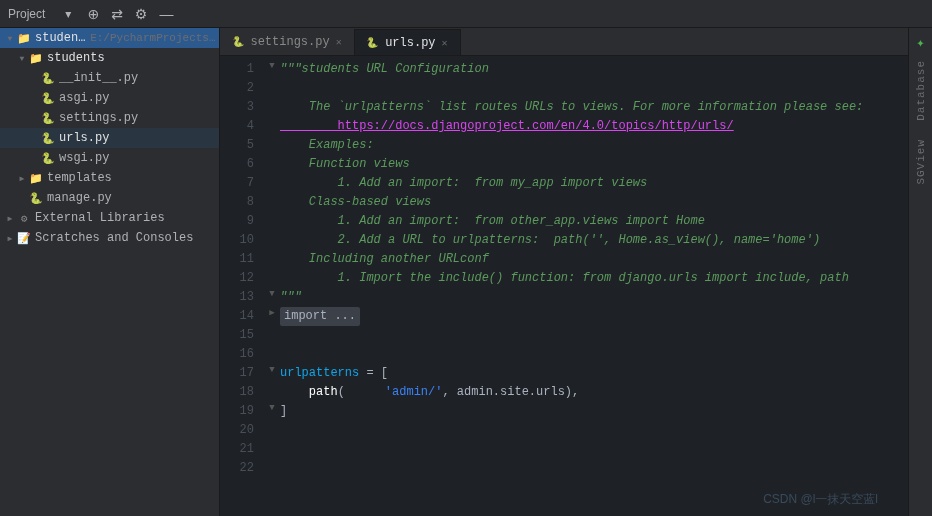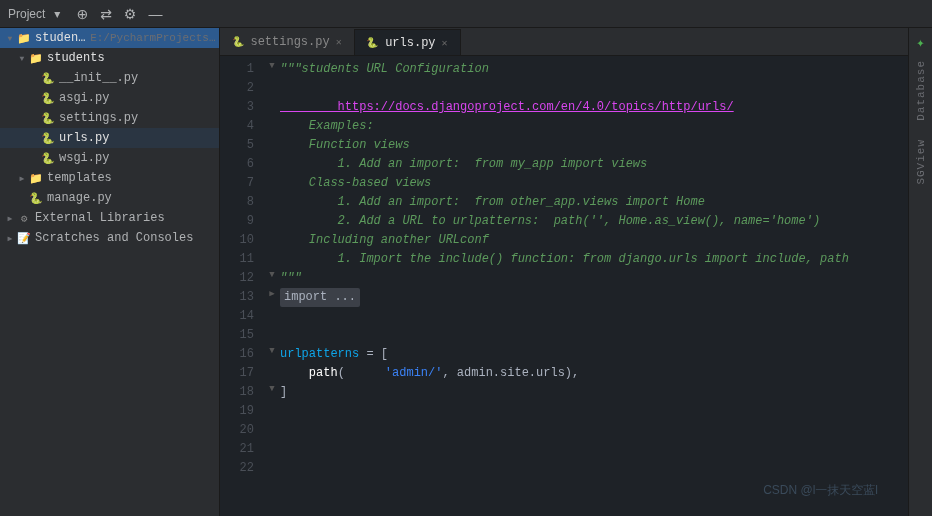--- a/index.html
+++ b/index.html
@@ -31,21 +31,21 @@
       color: #afb1b3;
     }
     .project-btn {
       background: transparent;
       border: none;
       color: #afb1b3;
       font-size: 12px;
       cursor: pointer;
       display: flex;
       align-items: center;
-      gap: 9px;
+      gap: 20px;
     }
     .title-icons {
       display: flex;
       align-items: center;
       gap: 8px;
       margin-left: 8px;
     }
     .icon-btn {
       background: transparent;
       border: none;
@@ -255,21 +255,21 @@
     }
     .db-icon {
       color: #4caf50;
       font-size: 14px;
       margin-bottom: 2px;
     }
 
     
     .watermark {
       position: absolute;
-      bottom: 17px;
+      bottom: 8px;
       right: 30px;
       font-size: 12px;
       color: #3a4a5a;
       font-family: Arial, sans-serif;
     }
 
     
     .code-content::-webkit-scrollbar { width: 6px; height: 6px; }
     .code-content::-webkit-scrollbar-track { background: #1e2227; }
     .code-content::-webkit-scrollbar-thumb { background: #3c4048; border-radius: 3px; }
@@ -410,20 +410,23 @@
       <div class="code-content">
 
         <div class="code-line">
           <span class="fold-icon">▼</span><span class="c-comment">"""students URL Configuration</span>
         </div>
 
         <div class="code-line">
           <span class="fold-icon"></span>
         </div>
 
+        <div class="code-line">
+          <span class="fold-icon"></span><span class="c-comment">    The `urlpatterns` list routes URLs to views. For more information please see:</span>
+        </div>
 
         <div class="code-line">
           <span class="fold-icon"></span><span class="c-link">        https://docs.djangoproject.com/en/4.0/topics/http/urls/</span>
         </div>
 
         <div class="code-line">
           <span class="fold-icon"></span><span class="c-comment">    Examples:</span>
         </div>
 
         <div class="code-line">

